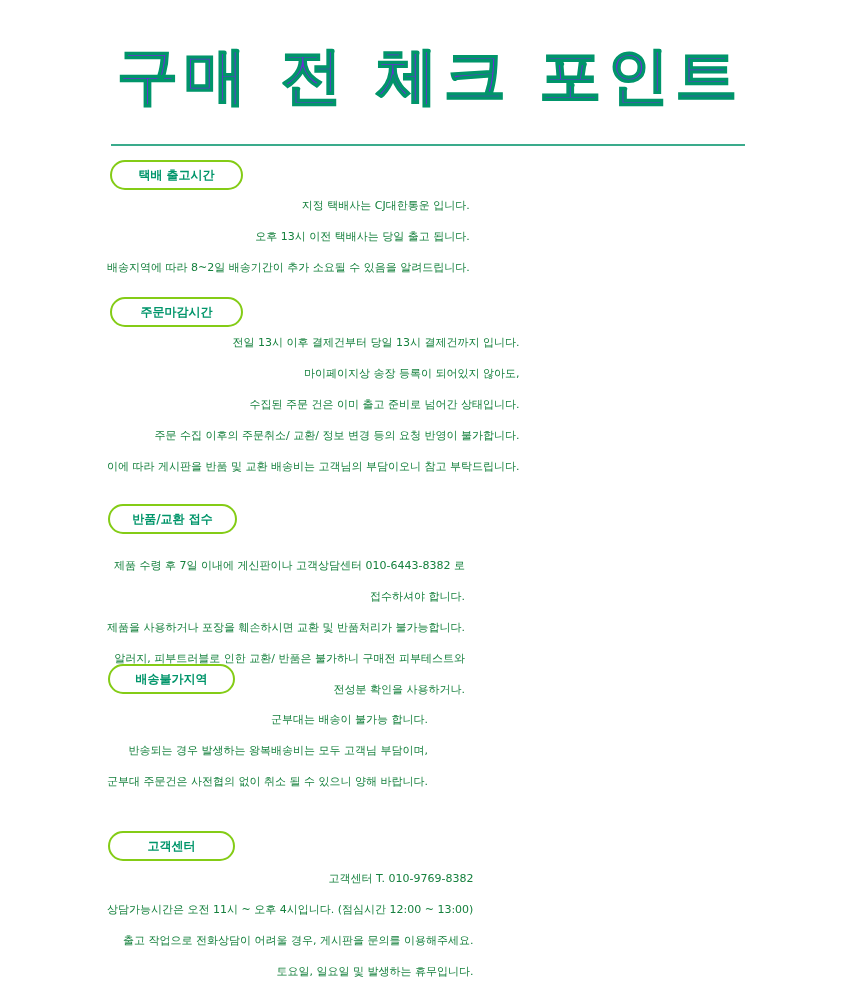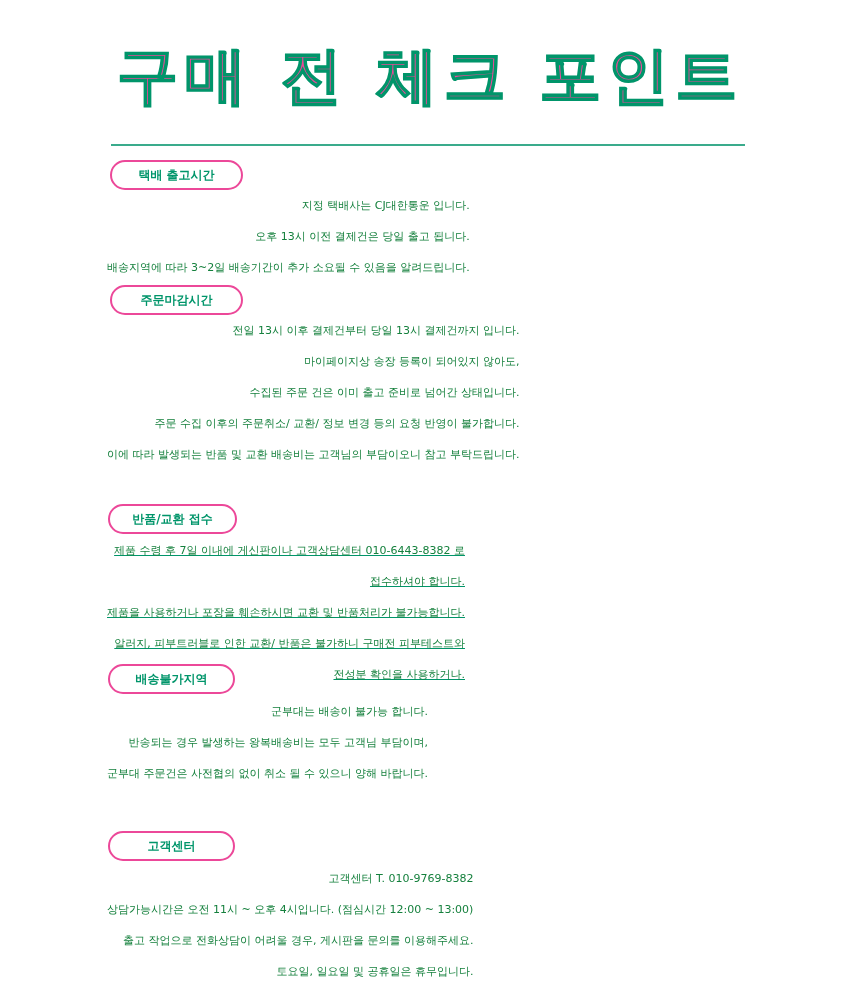--- a/index.html
+++ b/index.html
@@ -1,85 +1,85 @@
 <!DOCTYPE html>
 <html><head>
   <meta charset="utf-8">
   <style>
     * { margin: 0; padding: 0; box-sizing: border-box; }
     html, body { width: 860px; height: 1000px; background: #ffffff; overflow: hidden; }
     body { font-family: "DejaVu Sans", "Liberation Sans", sans-serif; color: #00956a; position: relative; }
     .title {
       position: absolute; left: 0; top: 36px; width: 860px; text-align: center;
-      font-size: 62px; font-weight: 900; color: #ec4899; letter-spacing: 6px;
+      font-size: 62px; font-weight: 900; color: #6d28d9; letter-spacing: 6px;
       line-height: 80px;
       -webkit-text-stroke: 1.5px #00956a;
     }
     .rule {
       position: absolute; left: 111px; top: 144px; width: 634px; height: 2px; background: #3aab8c;
     }
     .section { position: absolute; left: 107px; }
     .badge {
       display: flex; align-items: center; justify-content: center;
-      height: 30px; border: 2px solid #ec4899; border-radius: 15px;
+      height: 30px; border: 2px solid #84cc16; border-radius: 15px;
       font-size: 12px; font-weight: bold; color: #00956a; background: #fff;
     }
     .line {
       font-size: 11px; line-height: 31px; color: #15803d; white-space: nowrap;
       font-weight: 500;
       text-align: right;
     }
   </style>
 </head>
 <body>
 
 <h1 class="title">구매 전 체크 포인트</h1>
 <div class="rule"></div>
 
 <div class="section" style="top:160px;">
   <div class="badge" style="width:133px; margin-left:3px;">택배 출고시간</div>
   <div style="margin-top:0px;">
     <div class="line">지정 택배사는 CJ대한통운 입니다.</div>
-    <div class="line">오후 13시 이전 결제건은 당일 출고 됩니다.</div>
-    <div class="line">배송지역에 따라 3~2일 배송기간이 추가 소요될 수 있음을 알려드립니다.</div>
+    <div class="line">오후 13시 이전 택배사는 당일 출고 됩니다.</div>
+    <div class="line">배송지역에 따라 8~2일 배송기간이 추가 소요될 수 있음을 알려드립니다.</div>
   </div>
 </div>
 
-<div class="section" style="top:285px;">
+<div class="section" style="top:297px;">
   <div class="badge" style="width:133px; margin-left:3px;">주문마감시간</div>
   <div>
     <div class="line">전일 13시 이후 결제건부터 당일 13시 결제건까지 입니다.</div>
     <div class="line">마이페이지상 송장 등록이 되어있지 않아도,</div>
     <div class="line">수집된 주문 건은 이미 출고 준비로 넘어간 상태입니다.</div>
     <div class="line">주문 수집 이후의 주문취소/ 교환/ 정보 변경 등의 요청 반영이 불가합니다.</div>
-    <div class="line">이에 따라 발생되는 반품 및 교환 배송비는 고객님의 부담이오니 참고 부탁드립니다.</div>
+    <div class="line">이에 따라 게시판을 반품 및 교환 배송비는 고객님의 부담이오니 참고 부탁드립니다.</div>
   </div>
 </div>
 
 <div class="section" style="top:504px;">
   <div class="badge" style="width:129px; margin-left:1px;">반품/교환 접수</div>
-  <div style="margin-top:1px;text-decoration:underline;">
+  <div style="margin-top:16px;">
     <div class="line">제품 수령 후 7일 이내에 게신판이나 고객상담센터 010-6443-8382 로</div>
     <div class="line">접수하셔야 합니다.</div>
     <div class="line">제품을 사용하거나 포장을 훼손하시면 교환 및 반품처리가 불가능합니다.</div>
     <div class="line">알러지, 피부트러블로 인한 교환/ 반품은 불가하니 구매전 피부테스트와</div>
     <div class="line">전성분 확인을 사용하거나.</div>
   </div>
 </div>
 
 <div class="section" style="top:664px;">
   <div class="badge" style="width:127px; margin-left:1px;">배송불가지역</div>
-  <div style="margin-top:2px;">
+  <div style="margin-top:10px;">
     <div class="line">군부대는 배송이 불가능 합니다.</div>
     <div class="line">반송되는 경우 발생하는 왕복배송비는 모두 고객님 부담이며,</div>
     <div class="line">군부대 주문건은 사전협의 없이 취소 될 수 있으니 양해 바랍니다.</div>
   </div>
 </div>
 
 <div class="section" style="top:831px;">
   <div class="badge" style="width:127px; margin-left:1px;">고객센터</div>
   <div style="margin-top:2px;">
     <div class="line">고객센터 T. 010-9769-8382</div>
     <div class="line">상담가능시간은 오전 11시 ~ 오후 4시입니다. (점심시간 12:00 ~ 13:00)</div>
     <div class="line">출고 작업으로 전화상담이 어려울 경우, 게시판을 문의를 이용해주세요.</div>
-    <div class="line">토요일, 일요일 및 공휴일은 휴무입니다.</div>
+    <div class="line">토요일, 일요일 및 발생하는 휴무입니다.</div>
   </div>
 </div>
 
 </body></html>

